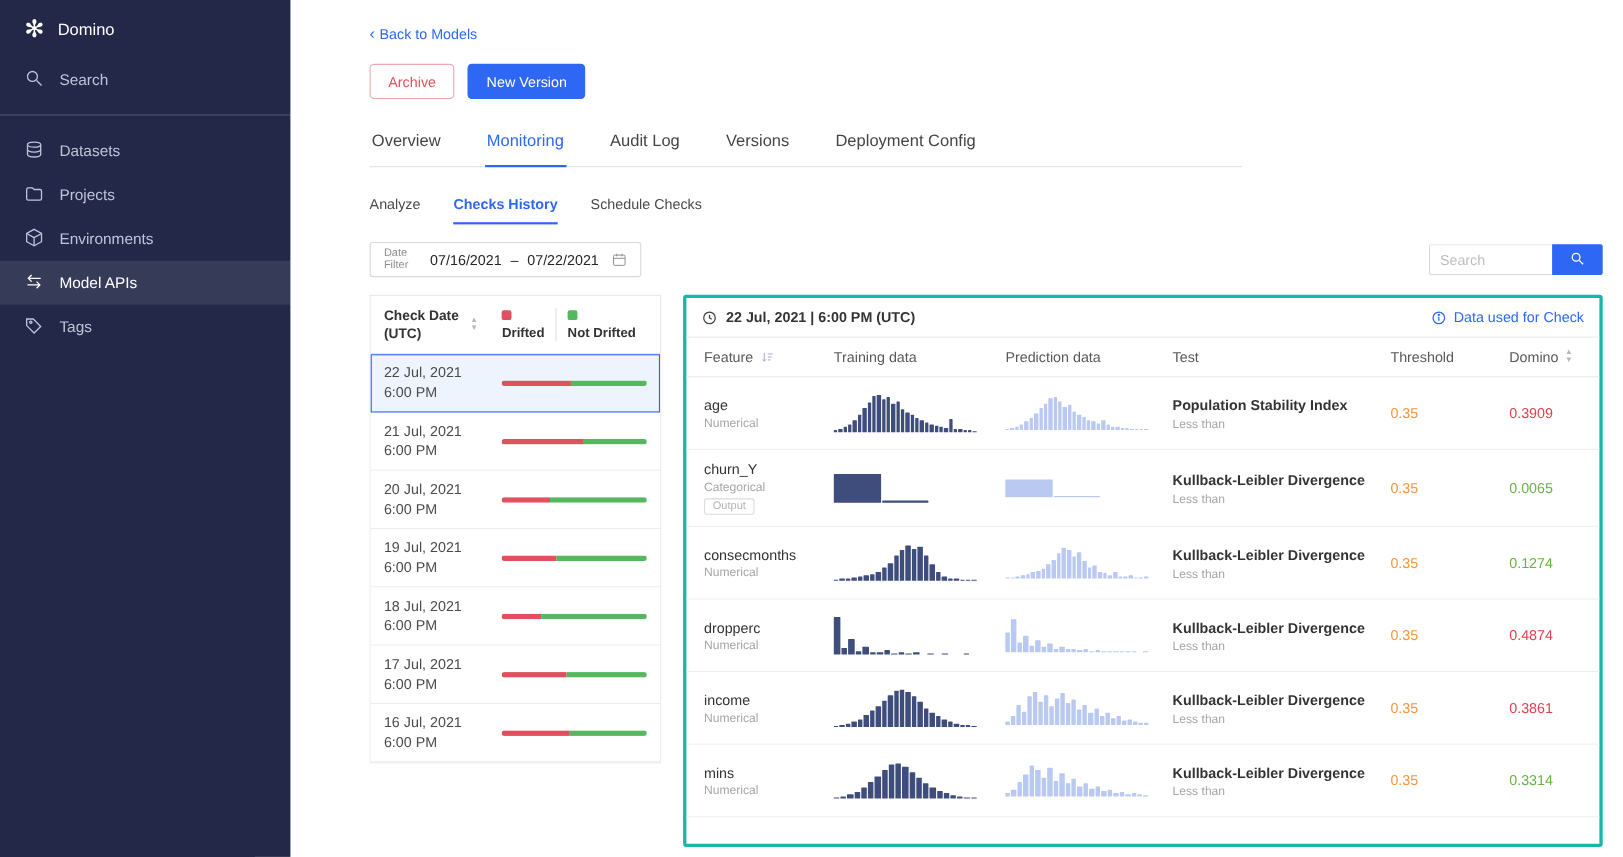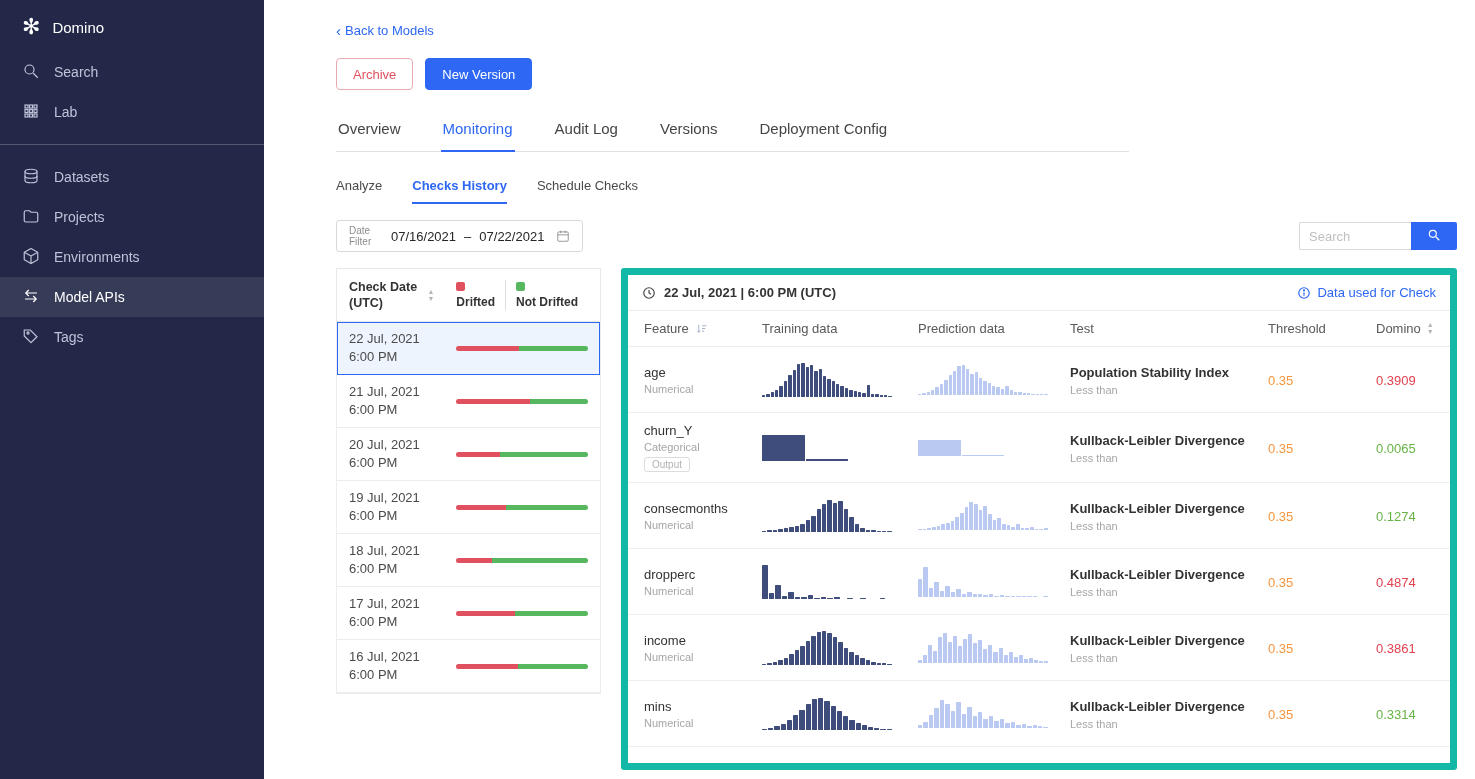--- a/index.html
+++ b/index.html
@@ -61,21 +61,21 @@
   .legend-sq { width:9px; height:9px; border-radius:2px; }
   .legend-label { font-size:12px; font-weight:700; color:#333; white-space:nowrap; }
   .legend-sep { width:1px; height:30px; background:#e0e0e0; }
   #checks-list { border:1px solid #ececec; border-top:none; }
   .check-item { display:flex; justify-content:space-between; align-items:center; padding:8px 12px; border-bottom:1px solid #ececec; background:#fff; cursor:pointer; }
   .check-item:last-child { border-bottom:1px solid #ececec; }
   .check-item.selected { background:#eef4fe; outline:1px solid #2d67f3; outline-offset:-1px; }
   .check-dates { font-size:13px; color:#4a4a4a; line-height:18px; }
   .bar-track { width:132px; height:5px; border-radius:3px; overflow:hidden; display:flex; }
 
-  .detail-panel { flex:1; border:7px solid #14b8a6; border-radius:3px; background:#fff; min-height:502px; }
+  .detail-panel { flex:1; border:3px solid #14b8a6; border-radius:3px; background:#fff; min-height:502px; }
   .detail-header { display:flex; justify-content:space-between; align-items:center; padding:10px 14px; border-bottom:1px solid #ececec; }
   .dh-left { display:flex; align-items:center; gap:8px; font-size:13px; font-weight:700; color:#333; }
   .dh-left svg, .dh-right svg { width:14px; height:14px; display:block; }
   .dh-right { display:flex; align-items:center; gap:6px; color:#2d67f3; font-size:13px; cursor:pointer; }
 
   .trow { display:grid; grid-template-columns:118px 156px 152px 198px 108px 1fr; align-items:center; padding:0 16px; }
   .thead { border-bottom:1px solid #ececec; height:36px; font-size:13px; font-weight:400; color:#595959; }
   .th-cell { display:flex; align-items:center; gap:6px; }
   .feature-row { min-height:66px; border-bottom:1px solid #efefef; padding-top:10px; padding-bottom:10px; }
   .f-name { font-size:13px; color:#333; }
@@ -101,34 +101,20 @@
     <div class="brand">
       <span class="logo">✻</span>
       <span>Domino</span>
     </div>
     <div class="nav-item">
       <span><svg viewBox="0 0 24 24">
             <circle cx="10" cy="10" r="6"></circle>
             <line x1="15" y1="15" x2="21" y2="21"></line>
           </svg></span>
       <span>Search</span>
-    </div>
-    <div class="nav-item">
-      <span><svg viewBox="0 0 24 24">
-            <rect x="4" y="4" width="4" height="4"></rect>
-            <rect x="10" y="4" width="4" height="4"></rect>
-            <rect x="16" y="4" width="4" height="4"></rect>
-            <rect x="4" y="10" width="4" height="4"></rect>
-            <rect x="10" y="10" width="4" height="4"></rect>
-            <rect x="16" y="10" width="4" height="4"></rect>
-            <rect x="4" y="16" width="4" height="4"></rect>
-            <rect x="10" y="16" width="4" height="4"></rect>
-            <rect x="16" y="16" width="4" height="4"></rect>
-          </svg></span>
-      <span>Lab</span>
     </div>
     <div class="side-divider"></div>
     <div class="nav-item">
       <span><svg viewBox="0 0 24 24">
             <ellipse cx="12" cy="6" rx="8" ry="3"></ellipse>
             <path d="M4 6v6c0 1.7 3.6 3 8 3s8-1.3 8-3V6"></path>
             <path d="M4 12v6c0 1.7 3.6 3 8 3s8-1.3 8-3v-6"></path>
           </svg></span>
       <span>Datasets</span>
     </div>

